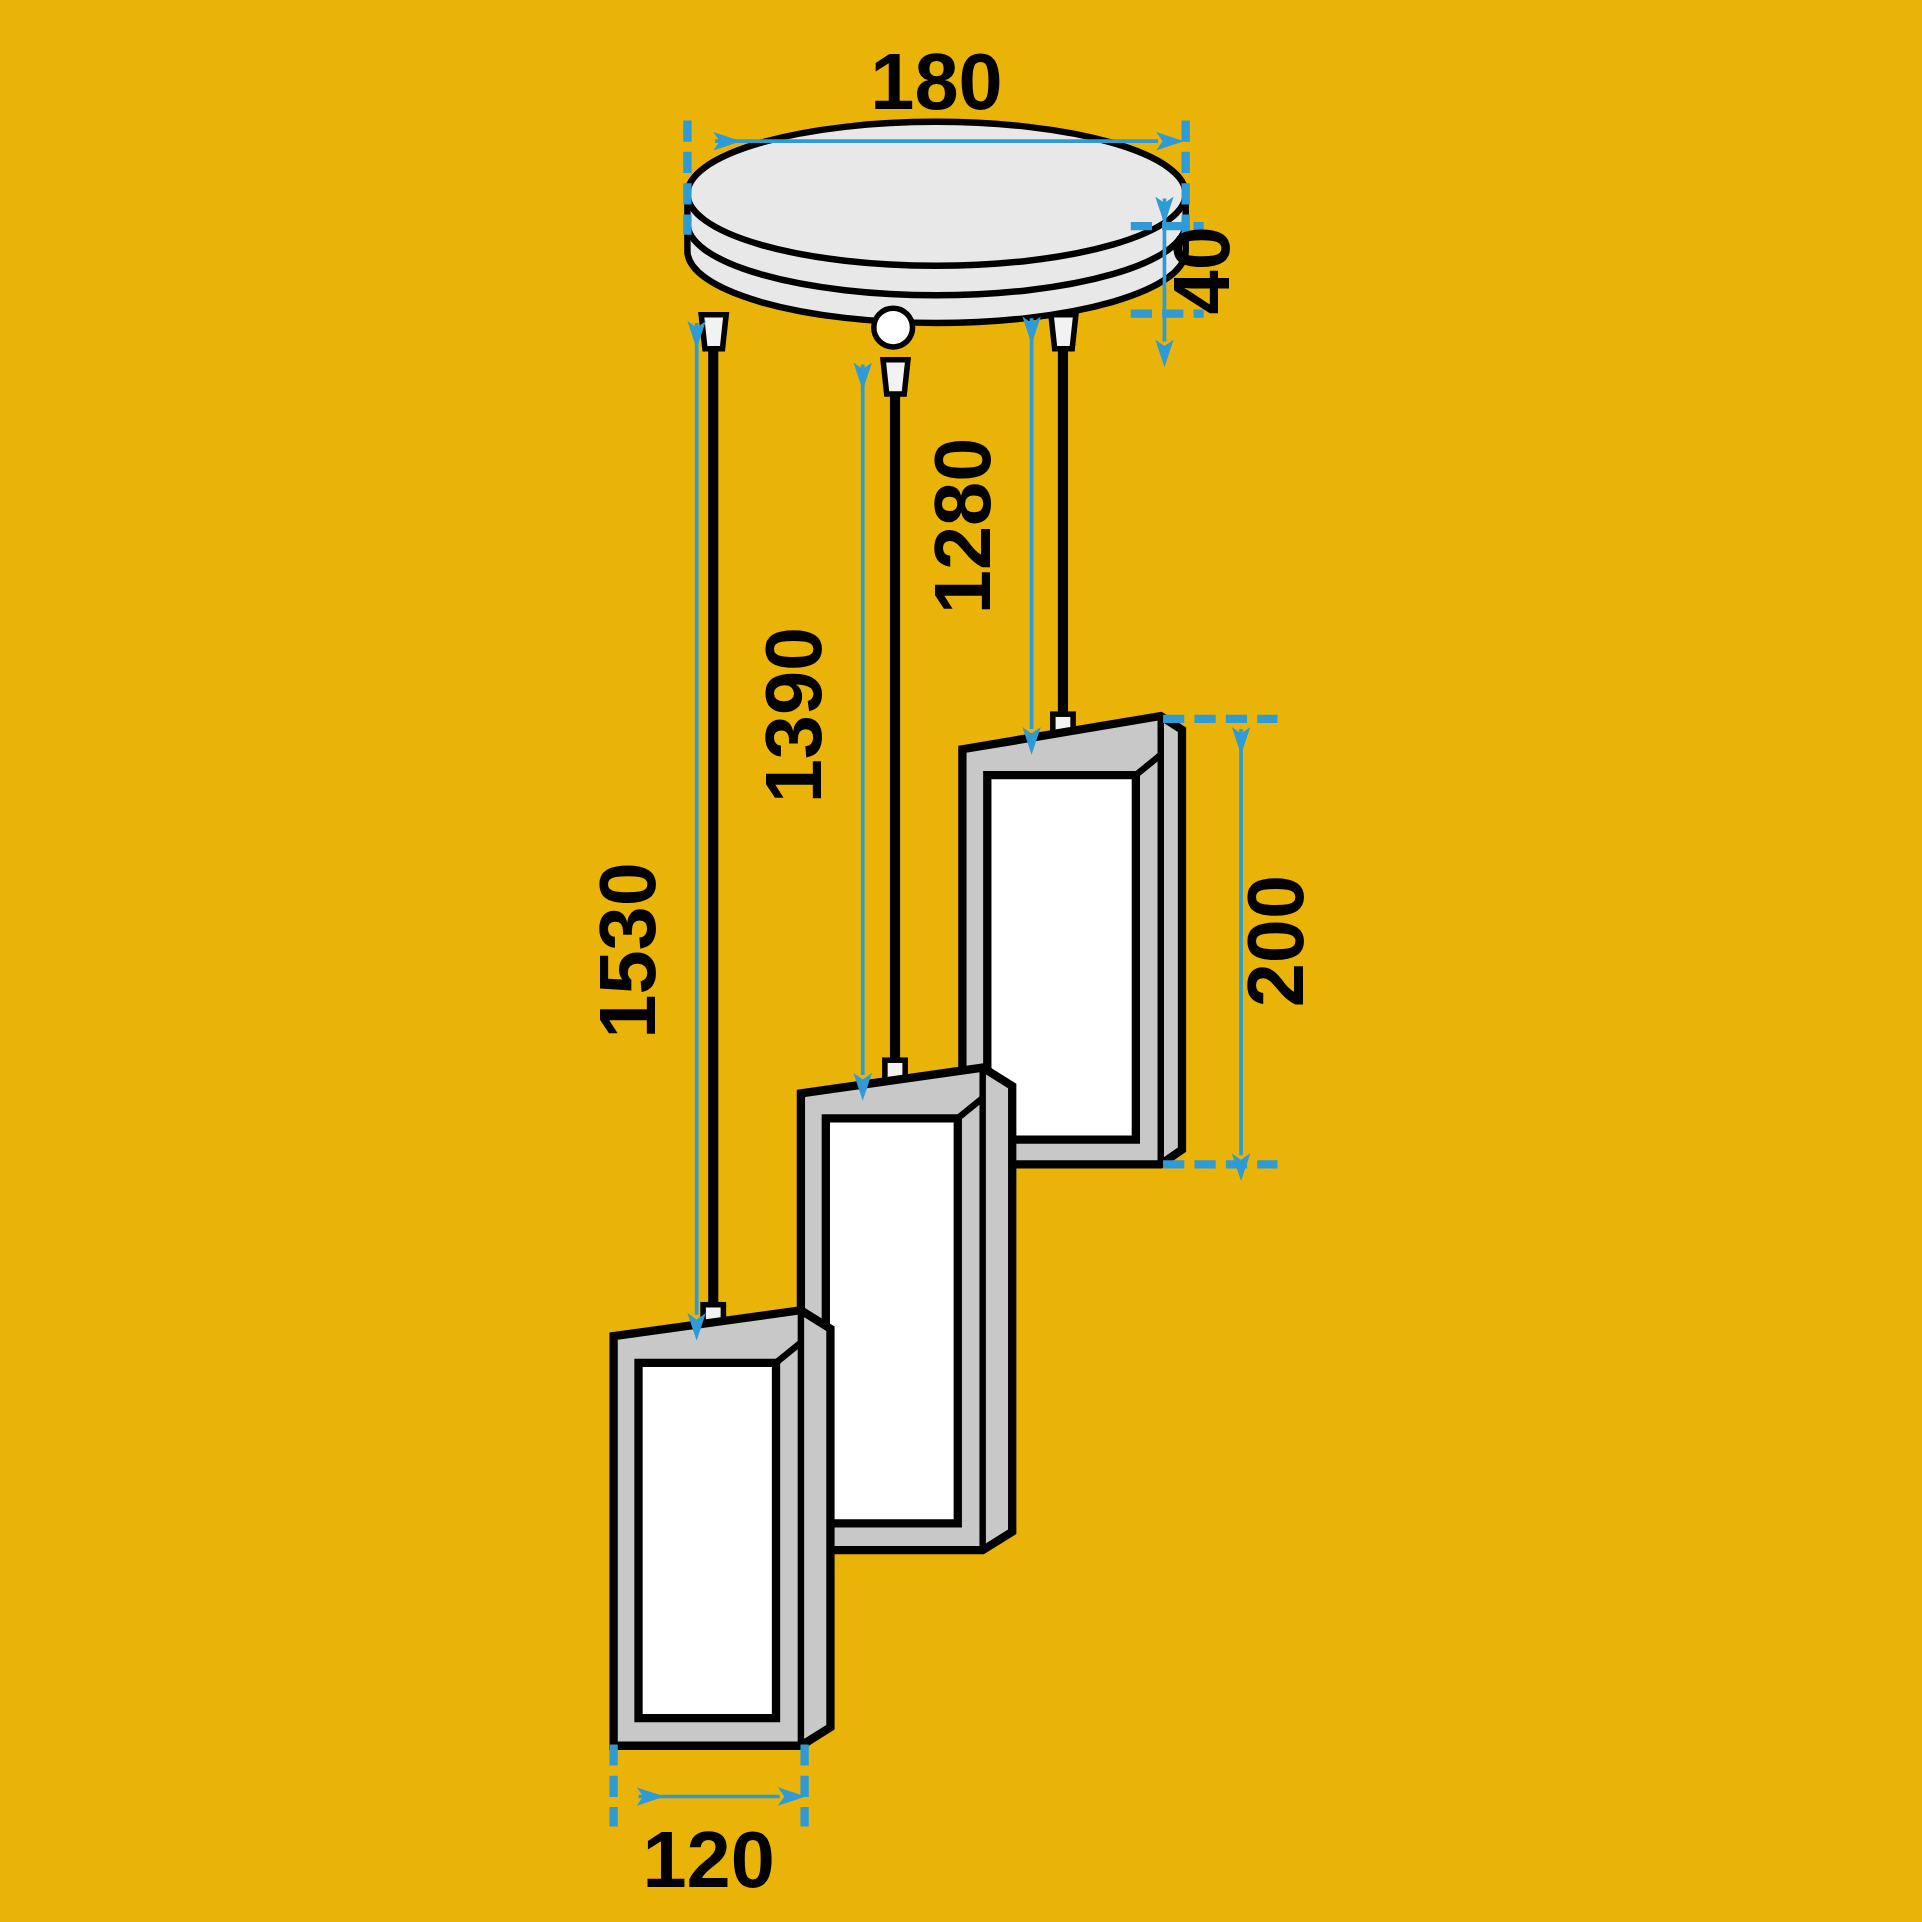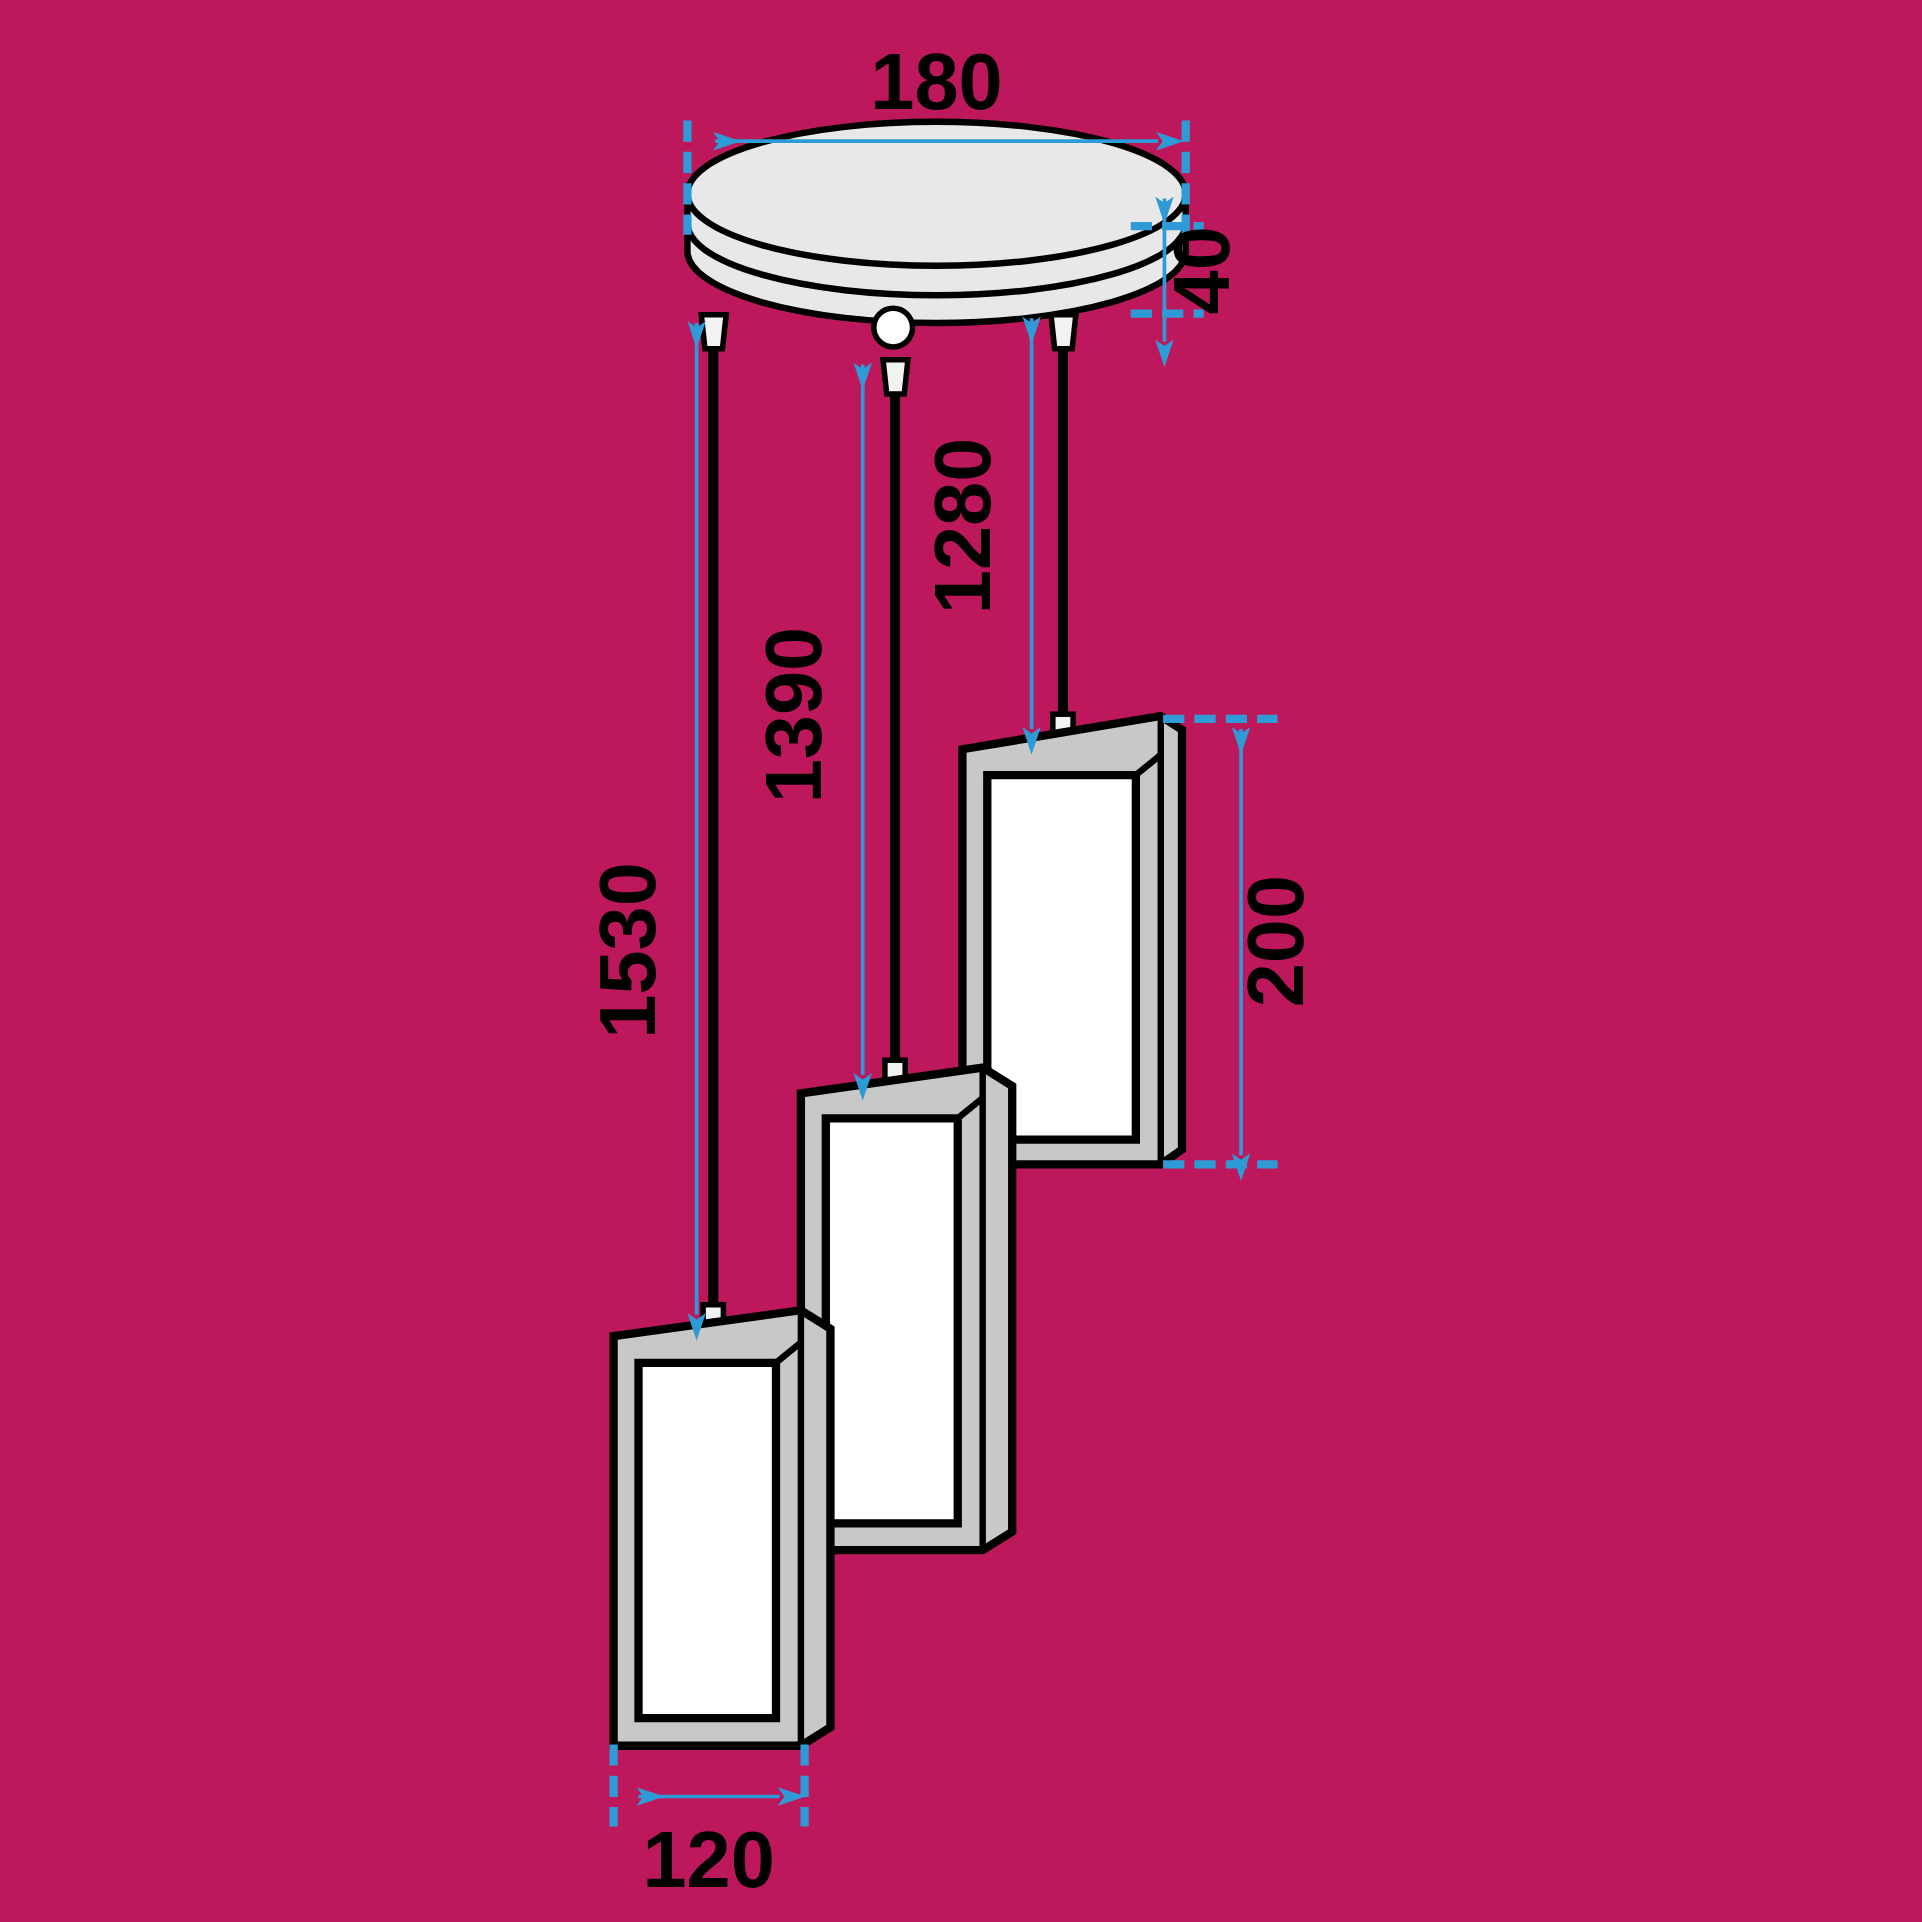--- a/index.html
+++ b/index.html
@@ -7,21 +7,21 @@
     padding: 0;
     background: #ffffff;
   }
   body {
     font-family: "Liberation Sans", sans-serif;
   }
   #page {
     position: relative;
     width: 1922px;
     height: 1922px;
-    background: #be185d;
+    background: #eab308;
     overflow: hidden;
   }
   #drawing {
     position: absolute;
     left: 0;
     top: 0;
     width: 1922px;
     height: 1922px;
   }
   .dim-text {

